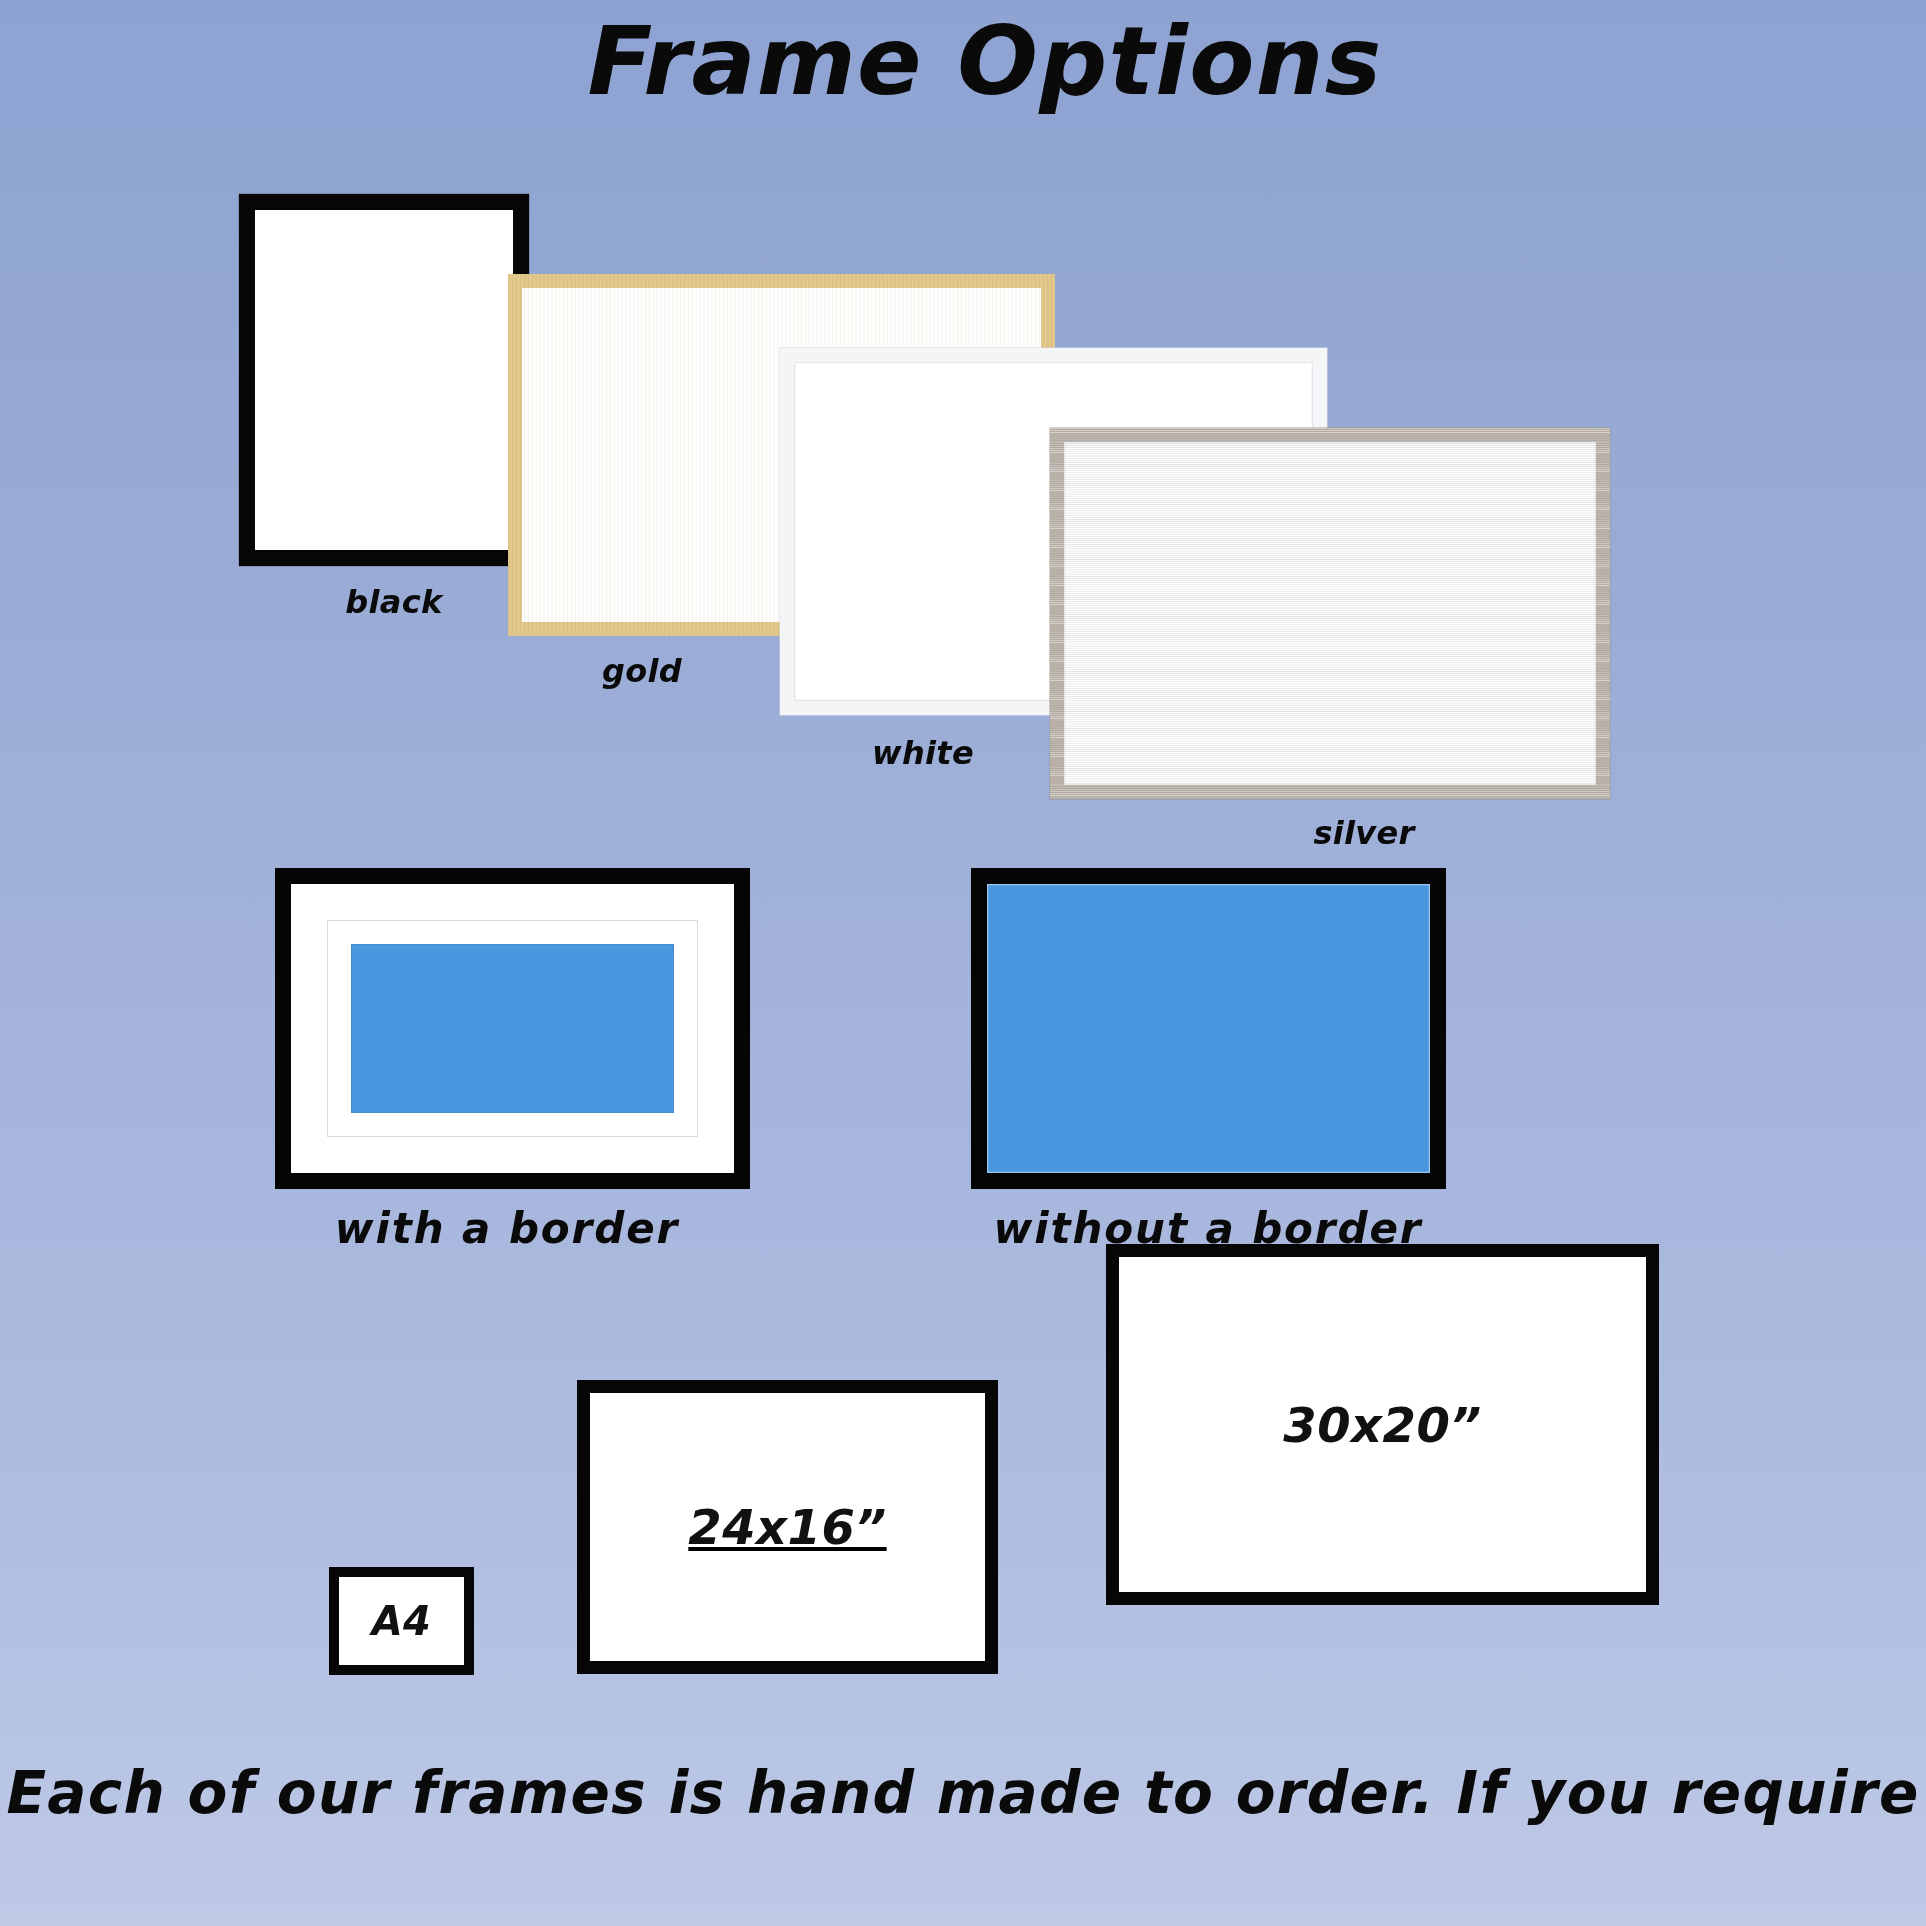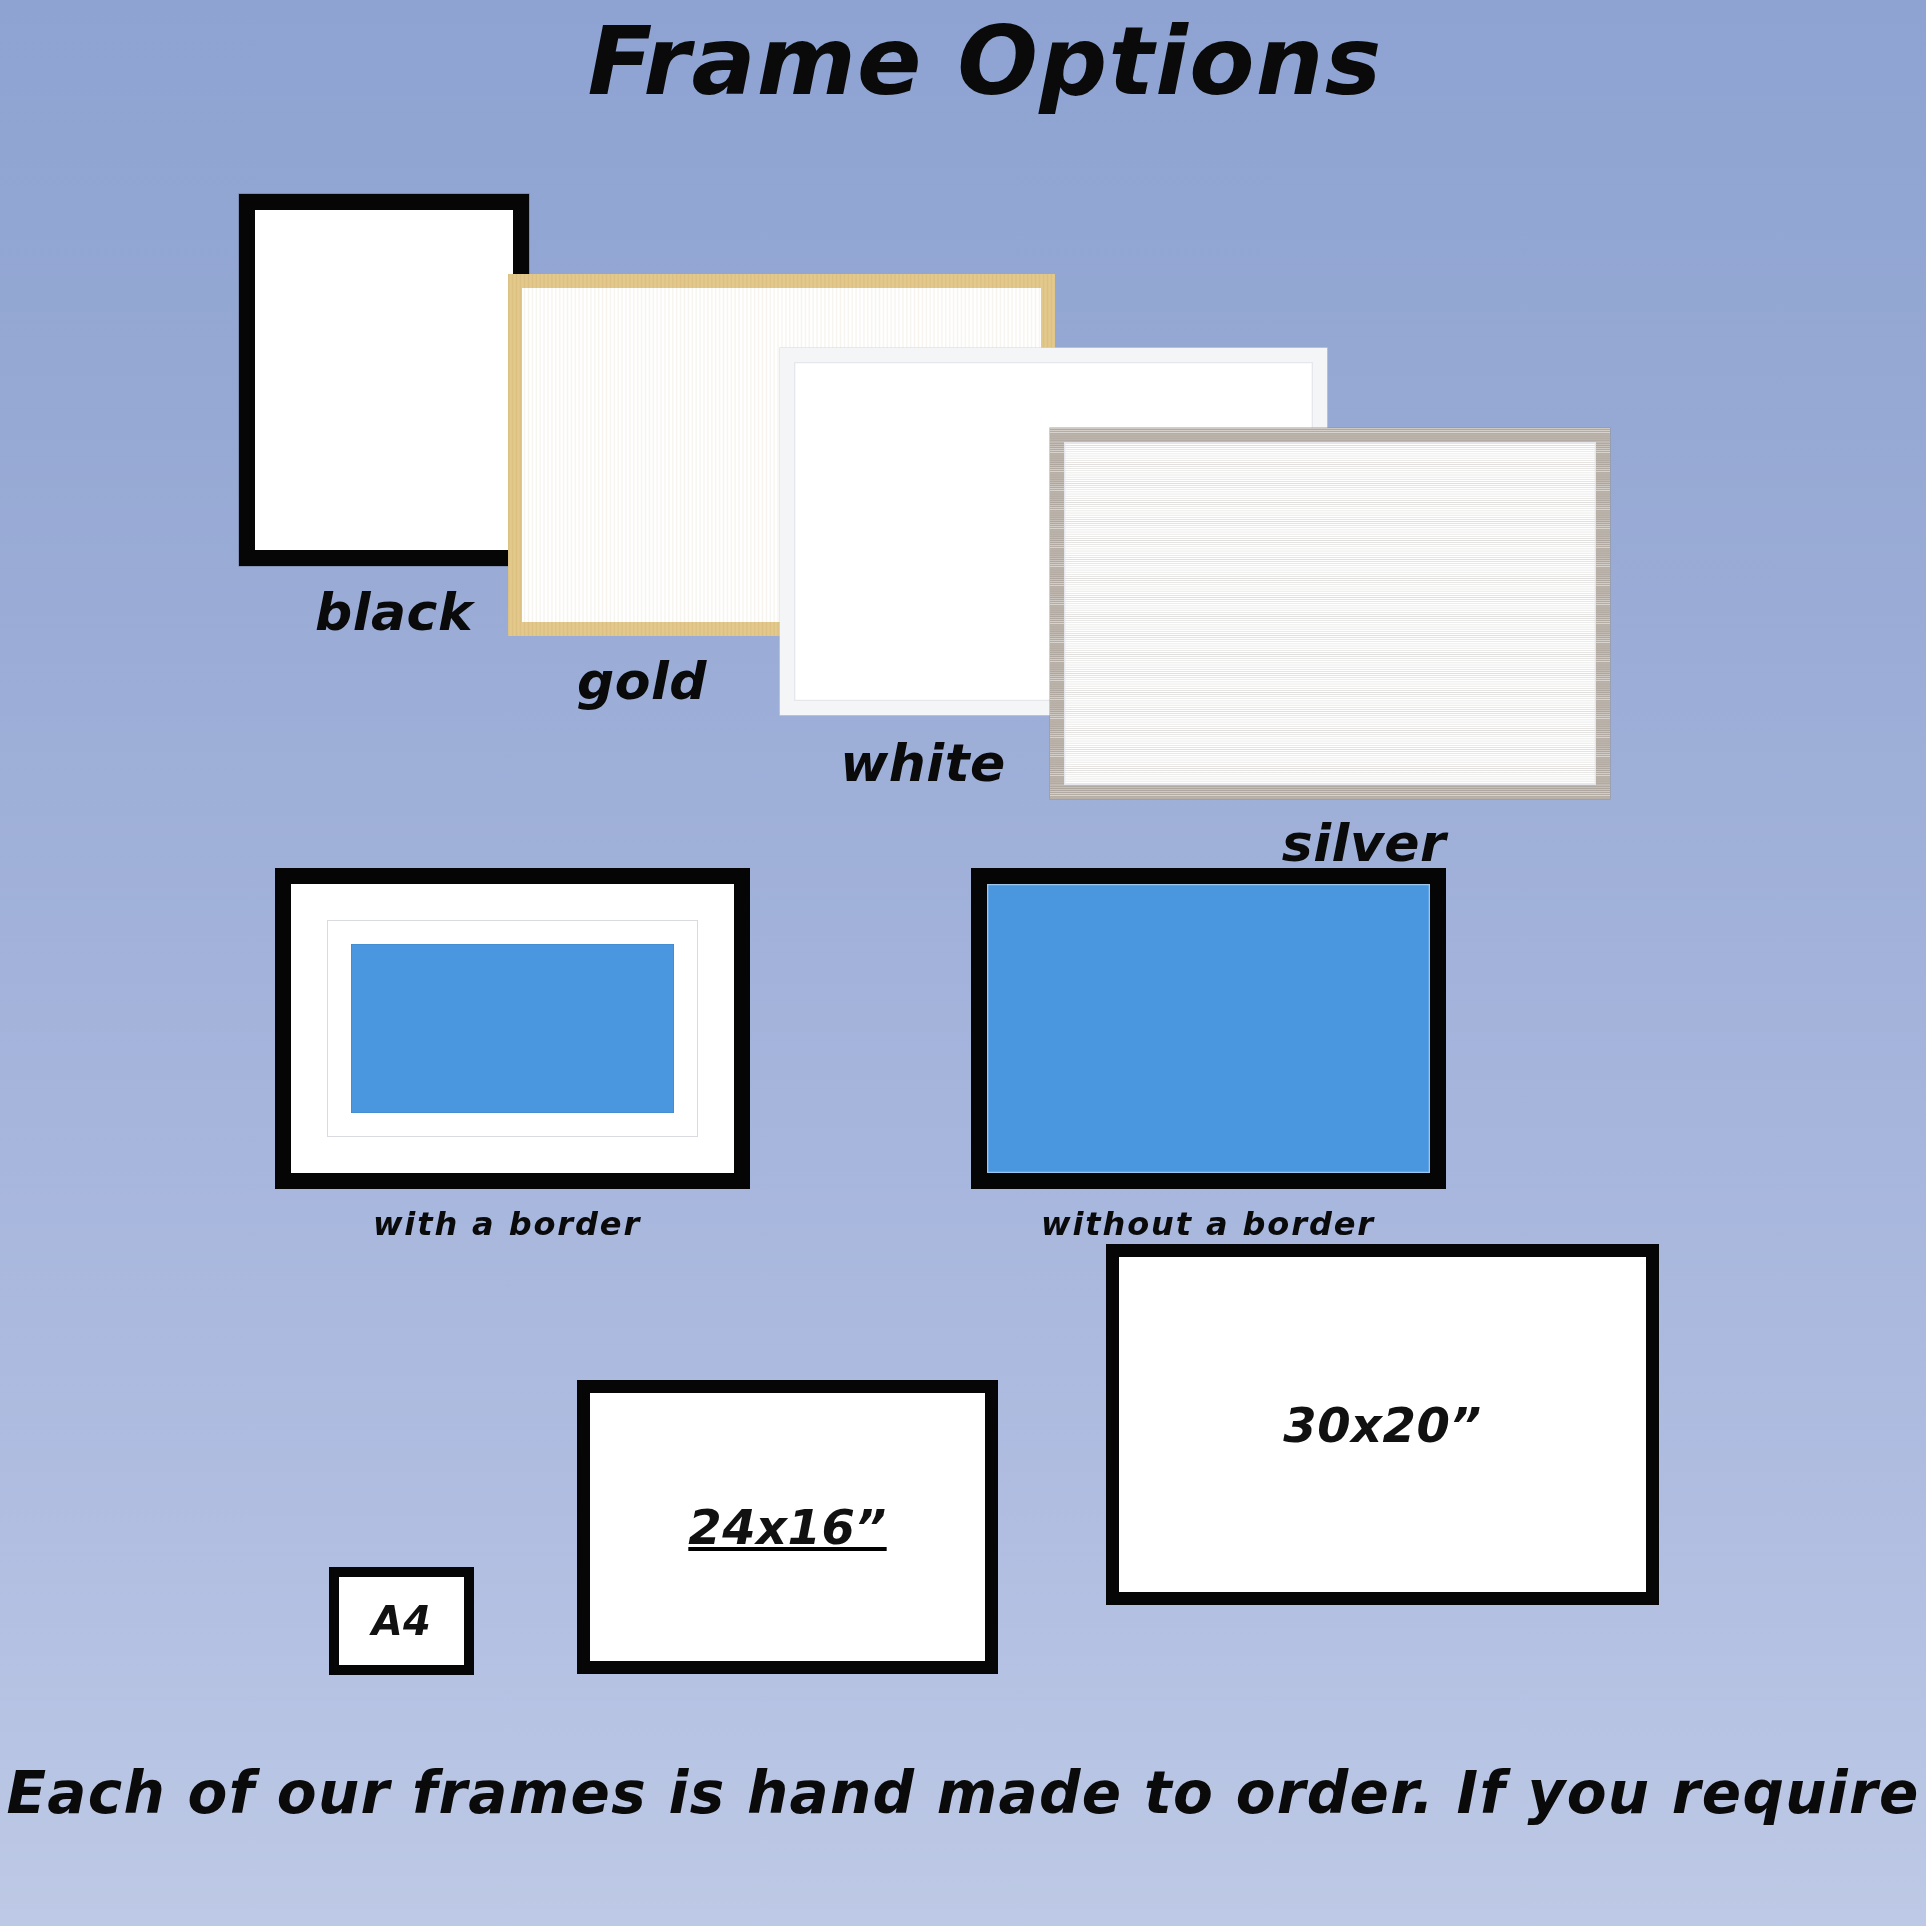--- a/index.html
+++ b/index.html
@@ -37,26 +37,26 @@
     width: 1926px;
     text-align: center;
     font-size: 95px;
     line-height: 1.0;
     letter-spacing: 1.3px;
     margin-left: 22px;
   }
 
   .frame-label {
     position: absolute;
-    font-size: 52px;
+    font-size: 32px;
     line-height: 1;
     text-align: center;
     transform: translateX(-50%);
   }
-  .label-wide { font-size: 32px; letter-spacing: 1.9px; }
+  .label-wide { font-size: 42px; letter-spacing: 1.9px; }
 
   
   .frame {
     position: absolute;
     box-sizing: border-box;
     background: #ffffff;
   }
 
   .frame-black {
     border: 16.7px solid #060606;

